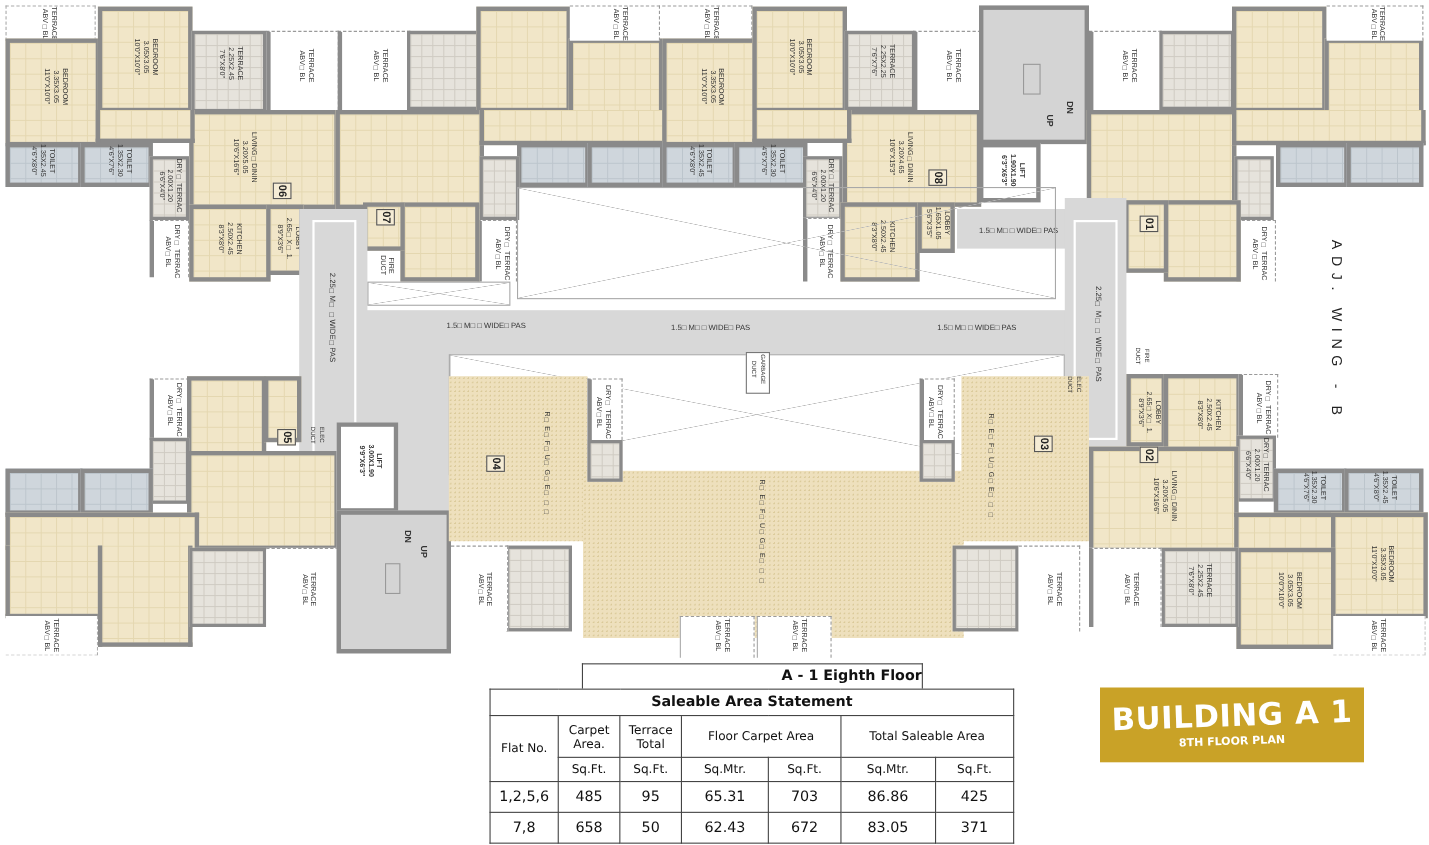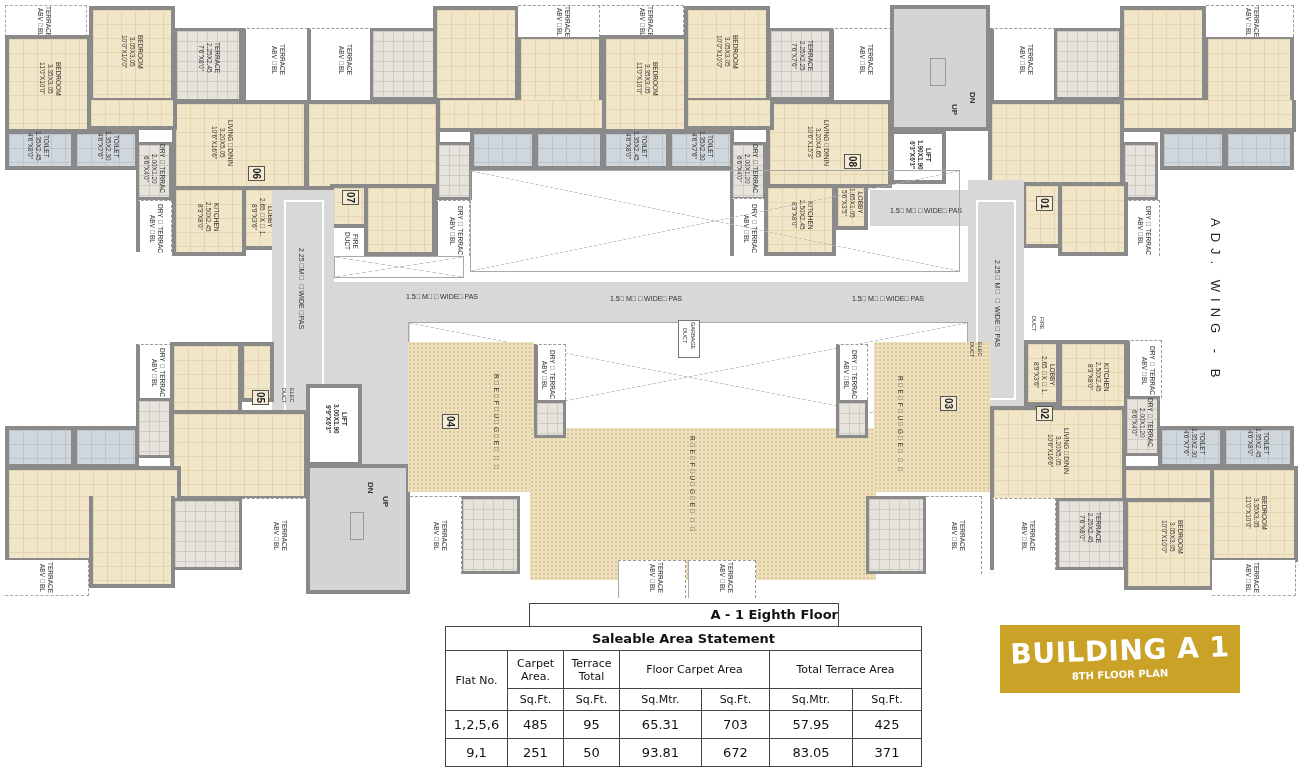--- a/index.html
+++ b/index.html
@@ -339,44 +339,44 @@
         <tr class="hdr-main">
       <td colspan="7">Saleable Area Statement</td>
     </tr>
     <tr class="hdr">
       <td rowspan="2" style="width:62px;">Flat No.</td>
       <td style="width:56px;white-space:pre;">Carpet
 Area.</td>
       <td style="width:56px;white-space:pre;">Terrace
 Total</td>
       <td colspan="2">Floor Carpet Area</td>
-      <td colspan="2">Total Terrace Area</td>
+      <td colspan="2">Total Saleable Area</td>
     </tr>
     <tr class="unit">
       <td>Sq.Ft.</td>
       <td>Sq.Ft.</td>
       <td>Sq.Mtr.</td>
       <td>Sq.Ft.</td>
       <td>Sq.Mtr.</td>
       <td>Sq.Ft.</td>
     </tr>
     <tr class="row">
       <td>1,2,5,6</td>
       <td>485</td>
       <td>95</td>
       <td>65.31</td>
       <td>703</td>
-      <td>57.95</td>
+      <td>86.86</td>
       <td>425</td>
     </tr>
     <tr class="row">
-      <td>9,1</td>
-      <td>251</td>
+      <td>7,8</td>
+      <td>658</td>
       <td>50</td>
-      <td>93.81</td>
+      <td>62.43</td>
       <td>672</td>
       <td>83.05</td>
       <td>371</td>
     </tr>
   </tbody>
     </table>
 </div>
 
 <div class="badge">
   <div class="t1">BUILDING A 1</div>

